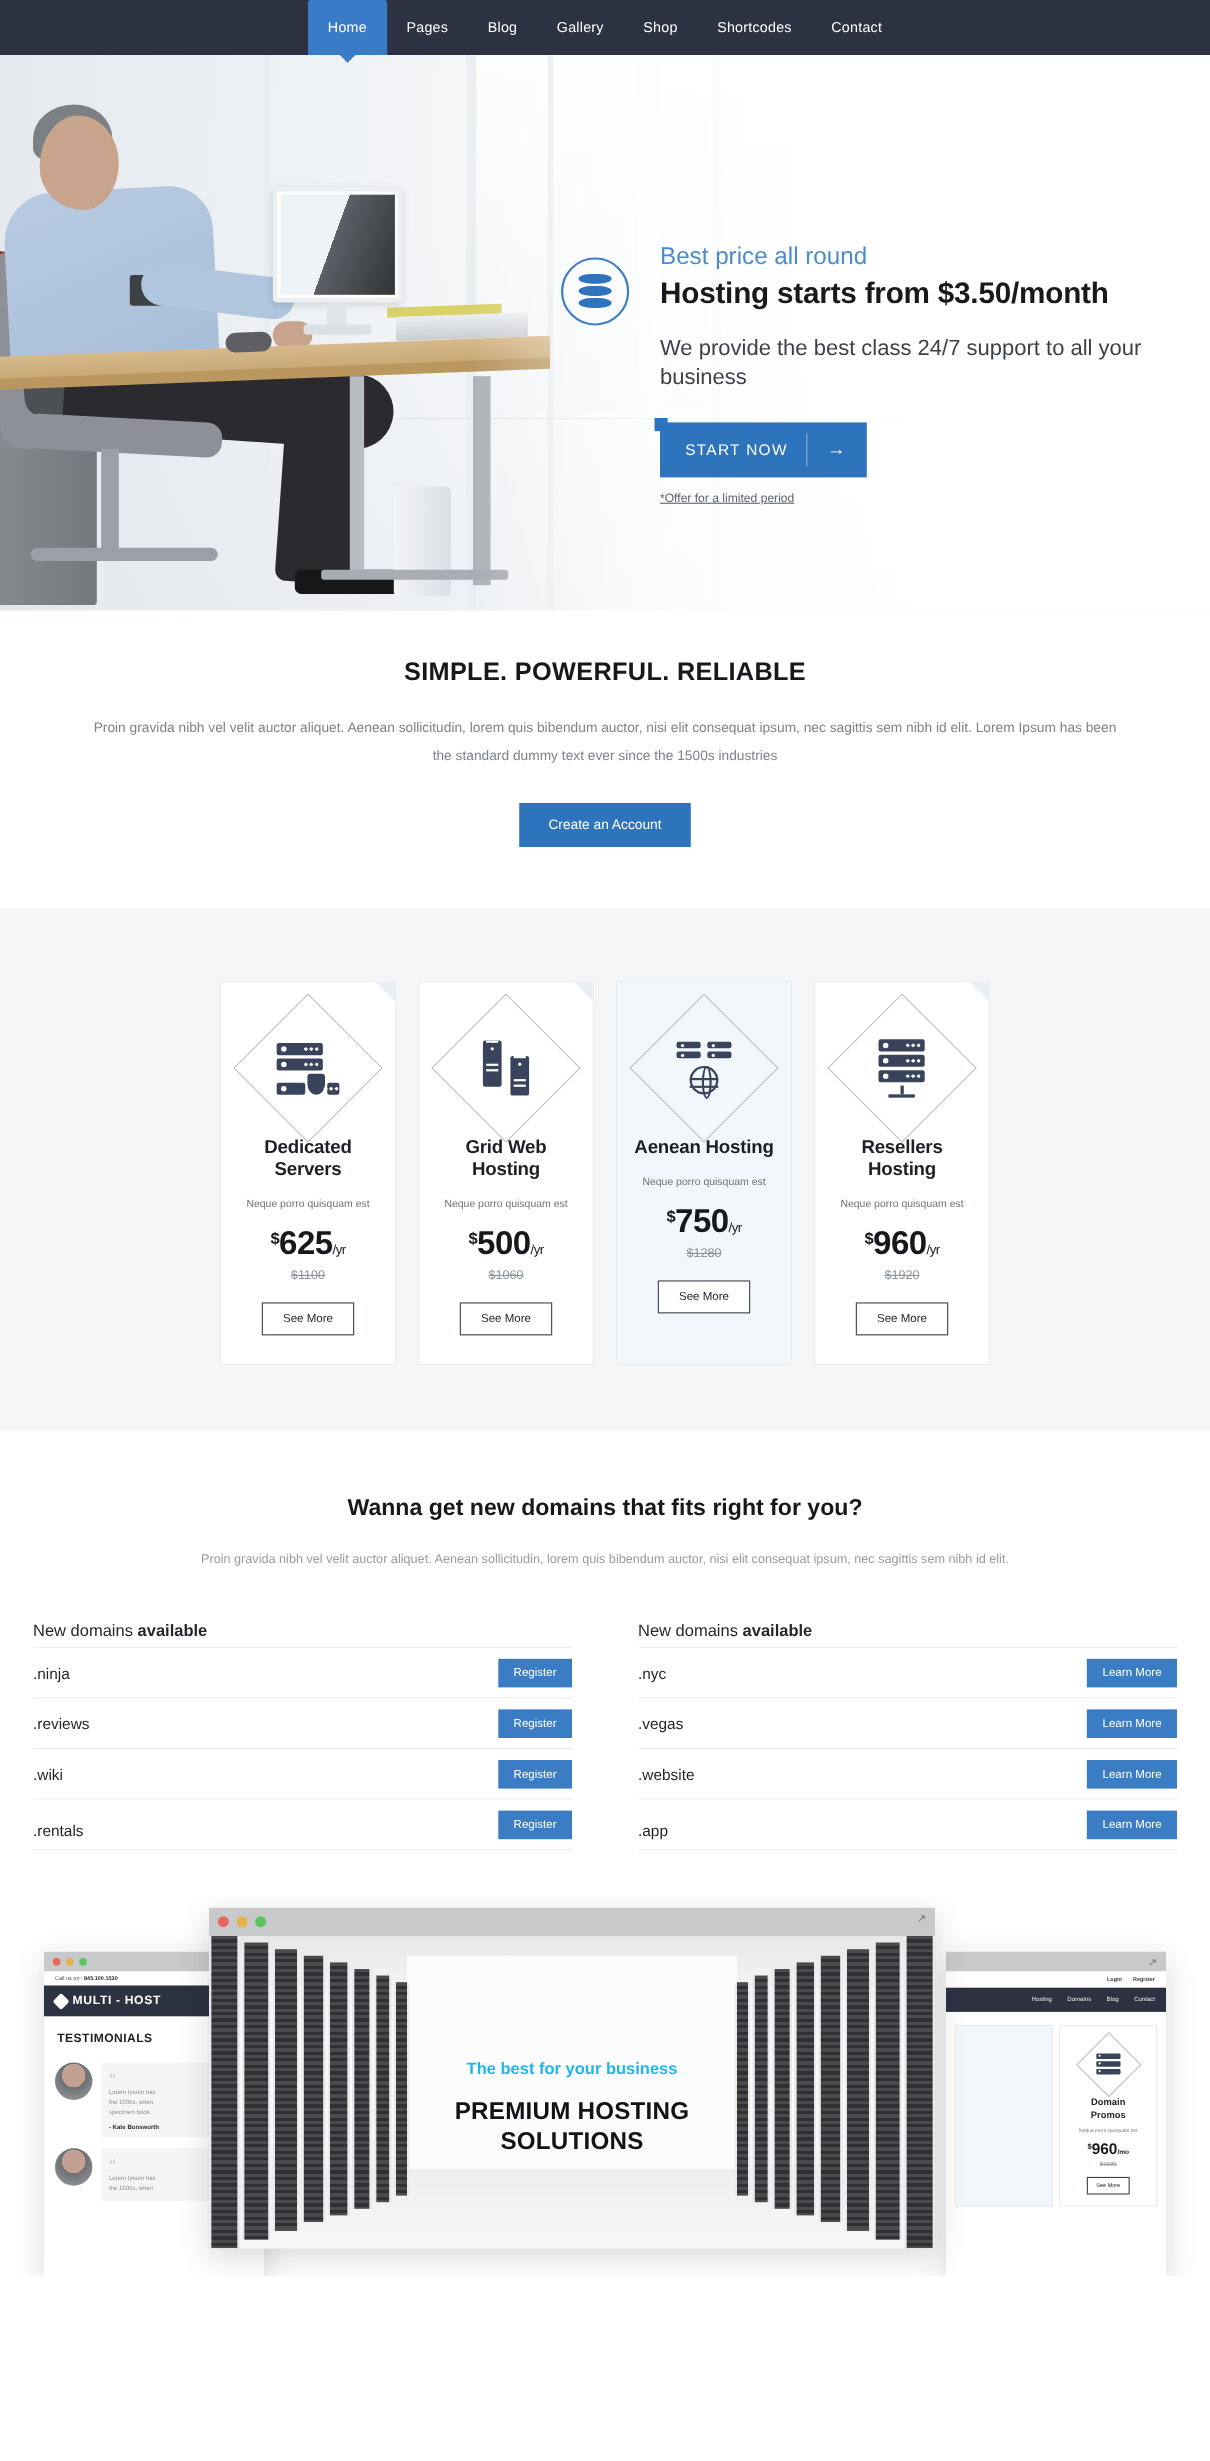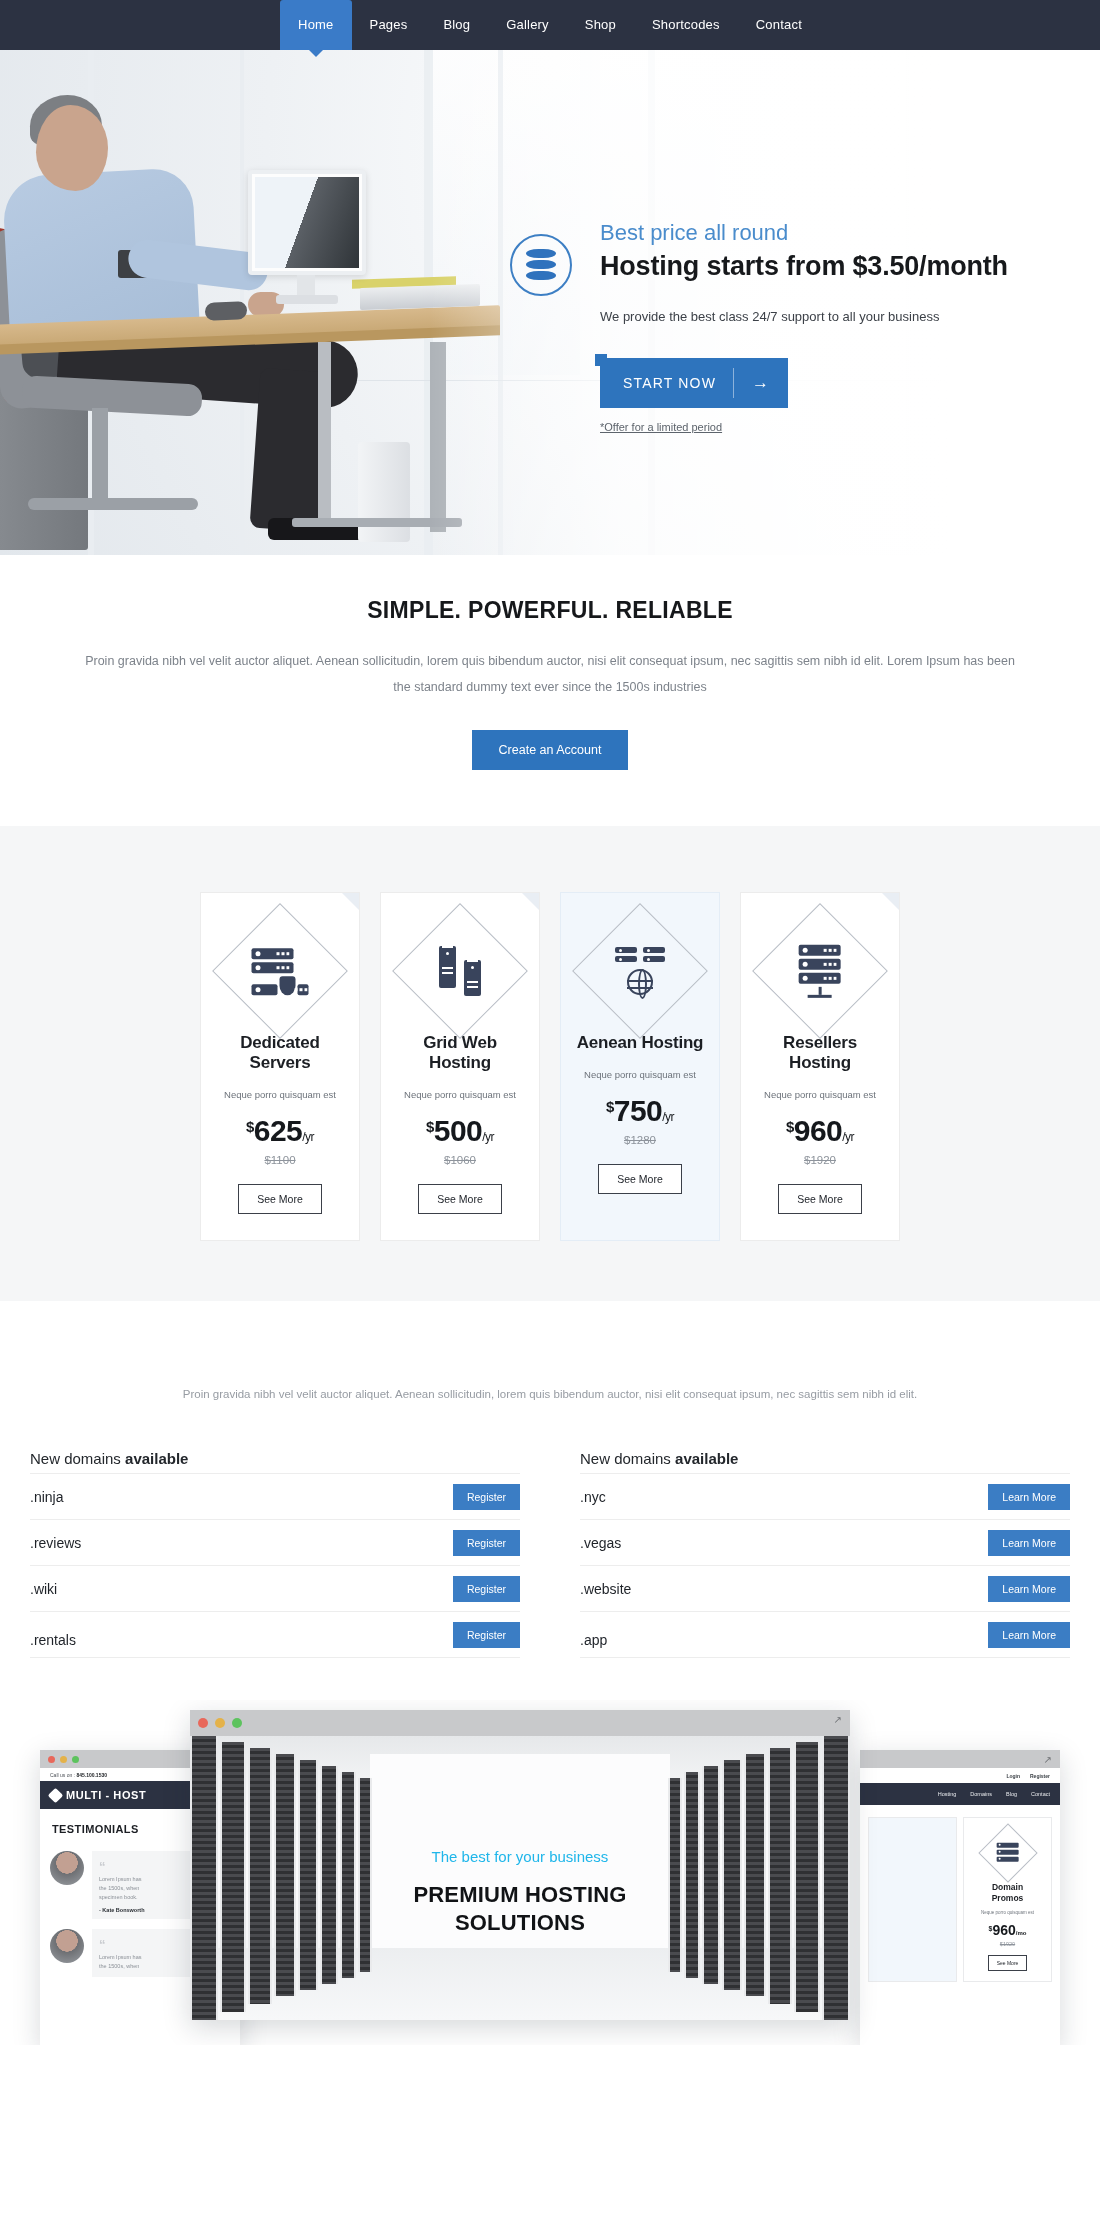--- a/index.html
+++ b/index.html
@@ -184,21 +184,21 @@
   .db-icon span:nth-child(2) { top: 11px; }
   .db-icon span:nth-child(3) { top: 22px; }
   .hero-kicker {
     color: #4a8ccc; font-size: 22px; font-weight: 400; margin-bottom: 5px;
   }
   .hero-title {
     color: #17191c; font-size: 27px; font-weight: 700; letter-spacing: -.2px;
     white-space: nowrap;
   }
   .hero-sub {
-    margin-top: 22px; color: #3c4148; font-size: 13px; line-height: 26px;
+    margin-top: 22px; color: #3c4148; font-size: 20px; line-height: 26px;
   }
   .start-btn {
     margin-top: 28px;
     width: 188px; height: 50px;
     background: #2e74bd;
     color: #fff;
     display: flex; align-items: center;
     font-size: 14px; letter-spacing: 1.2px;
     border: 0; cursor: pointer;
     position: relative;
@@ -339,21 +339,21 @@
   }
   .dc-ceiling {
     position: absolute; left: 0; right: 0; top: 0; height: 60px;
     background: linear-gradient(180deg,#e6e8ea,#f6f7f8);
   }
   .dc-floor {
     position: absolute; left: 0; right: 0; bottom: 0; height: 72px;
     background: linear-gradient(180deg,#eceef0,#f7f8f9);
   }
   .dc-text { position: absolute; left: 0; right: 0; top: 112px; text-align: center; z-index: 4; }
-  .dc-kicker { color: #1fb6ea; font-size: 15px; font-weight: 400; }
+  .dc-kicker { color: #1fb6ea; font-size: 15px; font-weight: 700; }
   .dc-title { margin-top: 16px; color: #111316; font-size: 22px; font-weight: 700; line-height: 28px; letter-spacing: .2px; }
 
   
   .lm-call { font-size: 5px; color: #4b4f55; padding: 4px 10px 3px; }
   .lm-call b { color: #1b1e22; }
   .lm-head { background:#2c3242; color:#fff; padding: 8px 10px; display:flex; align-items:center; gap:5px; }
   .lm-logo { width: 11px; height: 11px; background:#fff; transform: rotate(45deg); border-radius:2px; }
   .lm-brand { font-size: 11px; font-weight: 700; letter-spacing: .6px; }
   .lm-title { font-size: 11px; font-weight: 600; color:#1c1f24; padding: 14px 12px 6px; letter-spacing:.4px;}
   .testi { display: flex; gap: 8px; padding: 10px 10px 0; align-items: flex-start; }
@@ -596,20 +596,21 @@
           <span class="cur">$</span><span class="amt">960</span><span class="per">/yr</span>
         </div>
         <div class="old">$1920</div>
         <button class="see-more">See More</button>
       </div>
 
     </div>
   </section>
 
   <section class="domains">
+    <h2>Wanna get new domains that fits right for you?</h2>
     <p class="lead">Proin gravida nibh vel velit auctor aliquet. Aenean sollicitudin, lorem quis bibendum auctor, nisi elit consequat ipsum, nec sagittis sem nibh id elit.</p>
 
     <div class="dom-cols">
 
       <div class="dom-col">
         <h4><span>New domains </span><b>available</b></h4>
         <div class="dom-row">
           <span class="dom-name">.ninja</span>
           <button class="dom-btn">Register</button>
         </div>

